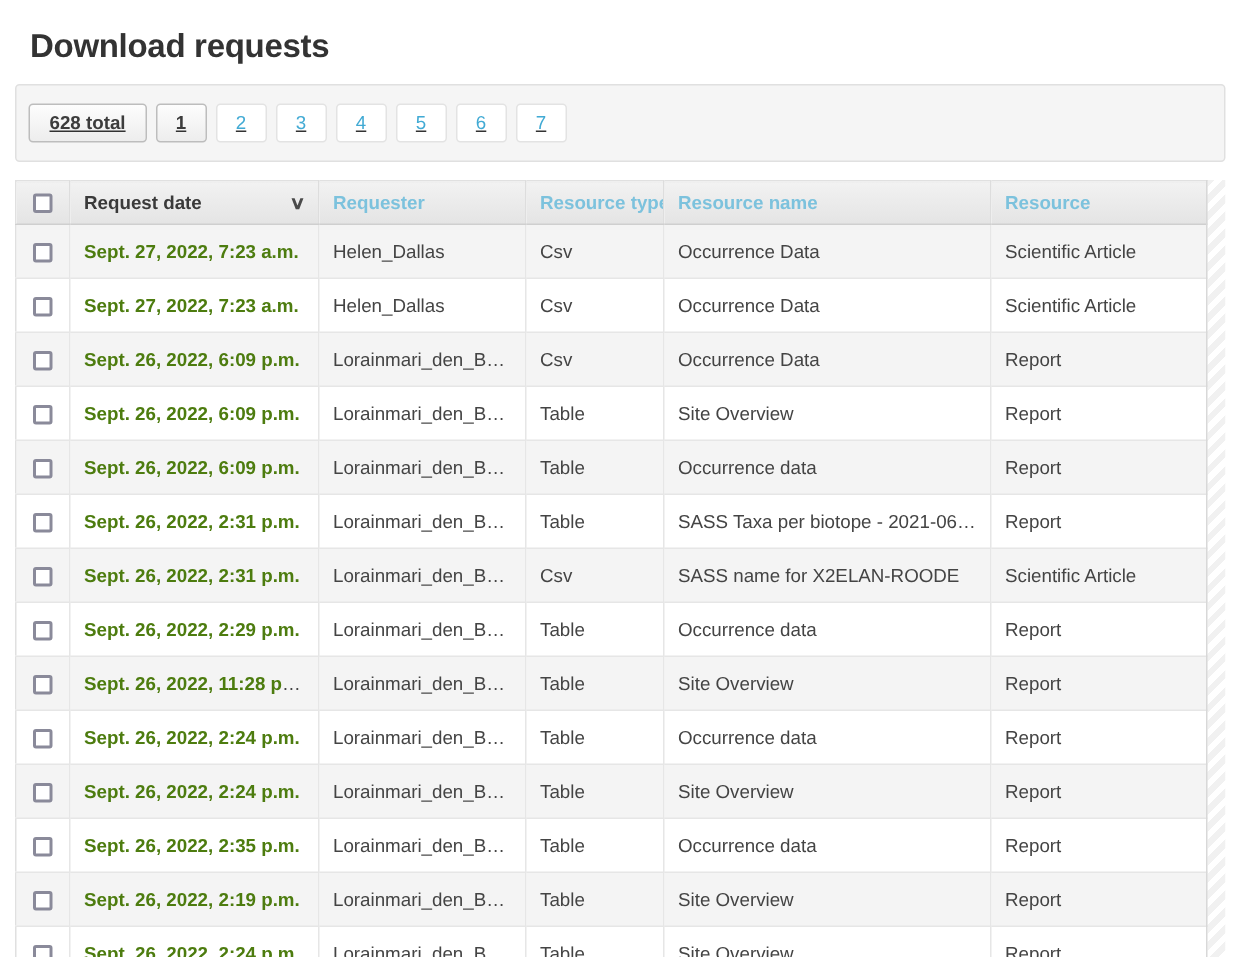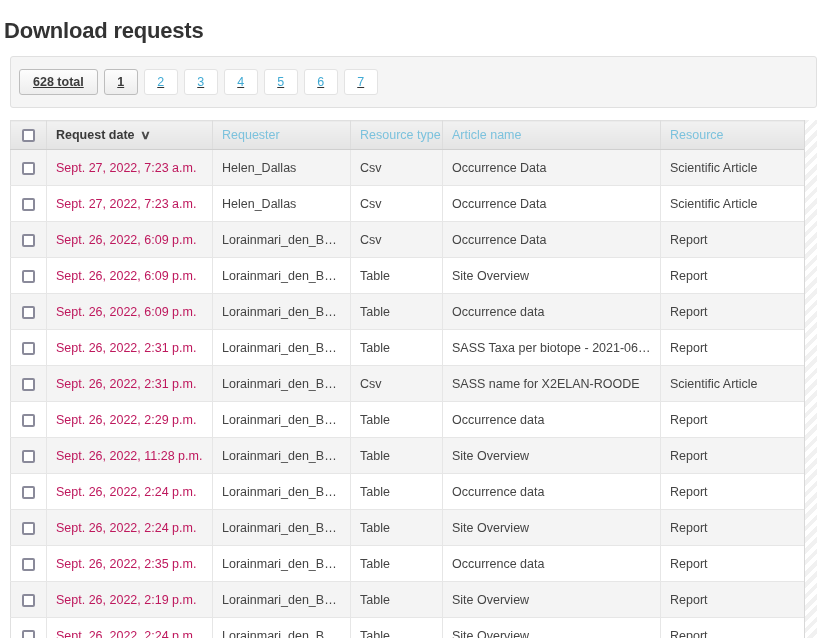--- a/index.html
+++ b/index.html
@@ -16,21 +16,21 @@
     color: #333333;
     -webkit-font-smoothing: antialiased;
   }
 
   
   .page-title {
     font-size: 22px;
     font-weight: bold;
     color: #333333;
     margin: 0;
-    padding: 18px 0 0 4px;
+    padding: 18px 0 0 20px;
     letter-spacing: -0.2px;
   }
 
   
   .toolbar {
     margin: 12px 10px 0 10px;
     background: #f5f5f5;
     border: 1px solid #e0e0e0;
     border-radius: 3px;
     padding: 12px 8px;
@@ -101,29 +101,30 @@
     padding: 0 9px;
     text-align: left;
     font-size: 12.5px;
     font-weight: bold;
     color: #3a3a3a;
     vertical-align: middle;
     white-space: nowrap;
     overflow: hidden;
   }
   .grid thead th.link-head {
-    font-weight: normal;
+    font-weight: bold;
     color: #7cc2dd;
     cursor: pointer;
   }
   .grid thead th.check-head { padding: 0; text-align: center; }
 
   .head-inner {
     display: flex;
     align-items: center;
+    justify-content: space-between;
     gap: 6px;
   }
   .sort-caret {
     color: #4a4a4a;
     font-size: 12px;
     line-height: 1;
     display: inline-block;
     transform: scaleX(1.25);
   }
 
@@ -137,22 +138,22 @@
     vertical-align: middle;
     white-space: nowrap;
     overflow: hidden;
     text-overflow: ellipsis;
   }
   .grid tbody td.cell-check { padding: 0; text-align: center; }
   .grid tbody tr.odd td { background: #f4f4f4; }
   .grid tbody tr.even td { background: #ffffff; }
 
   .date-link {
-    color: #be185d;
-    font-weight: normal;
+    color: #4d7c0f;
+    font-weight: bold;
     font-size: 12.5px;
     text-decoration: none;
     cursor: pointer;
     white-space: nowrap;
   }
 
   
   .cb {
     width: 13px;
     height: 13px;
@@ -215,21 +216,21 @@
           <span class="cb head-cb"></span>
         </th>
         <th>
           <span class="head-inner">
             <span>Request date</span>
             <span class="sort-caret">∨</span>
           </span>
         </th>
         <th class="link-head">Requester</th>
         <th class="link-head">Resource type</th>
-        <th class="link-head">Article name</th>
+        <th class="link-head">Resource name</th>
         <th class="link-head">Resource</th>
       </tr>
     </thead>
     <tbody id="table-body">
         <tr class="odd">
           <td class="cell-check"><span class="cb"></span></td>
           <td><span class="date-link">Sept. 27, 2022, 7:23 a.m.</span></td>
           <td>Helen_Dallas</td>
           <td>Csv</td>
           <td>Occurrence Data</td>

